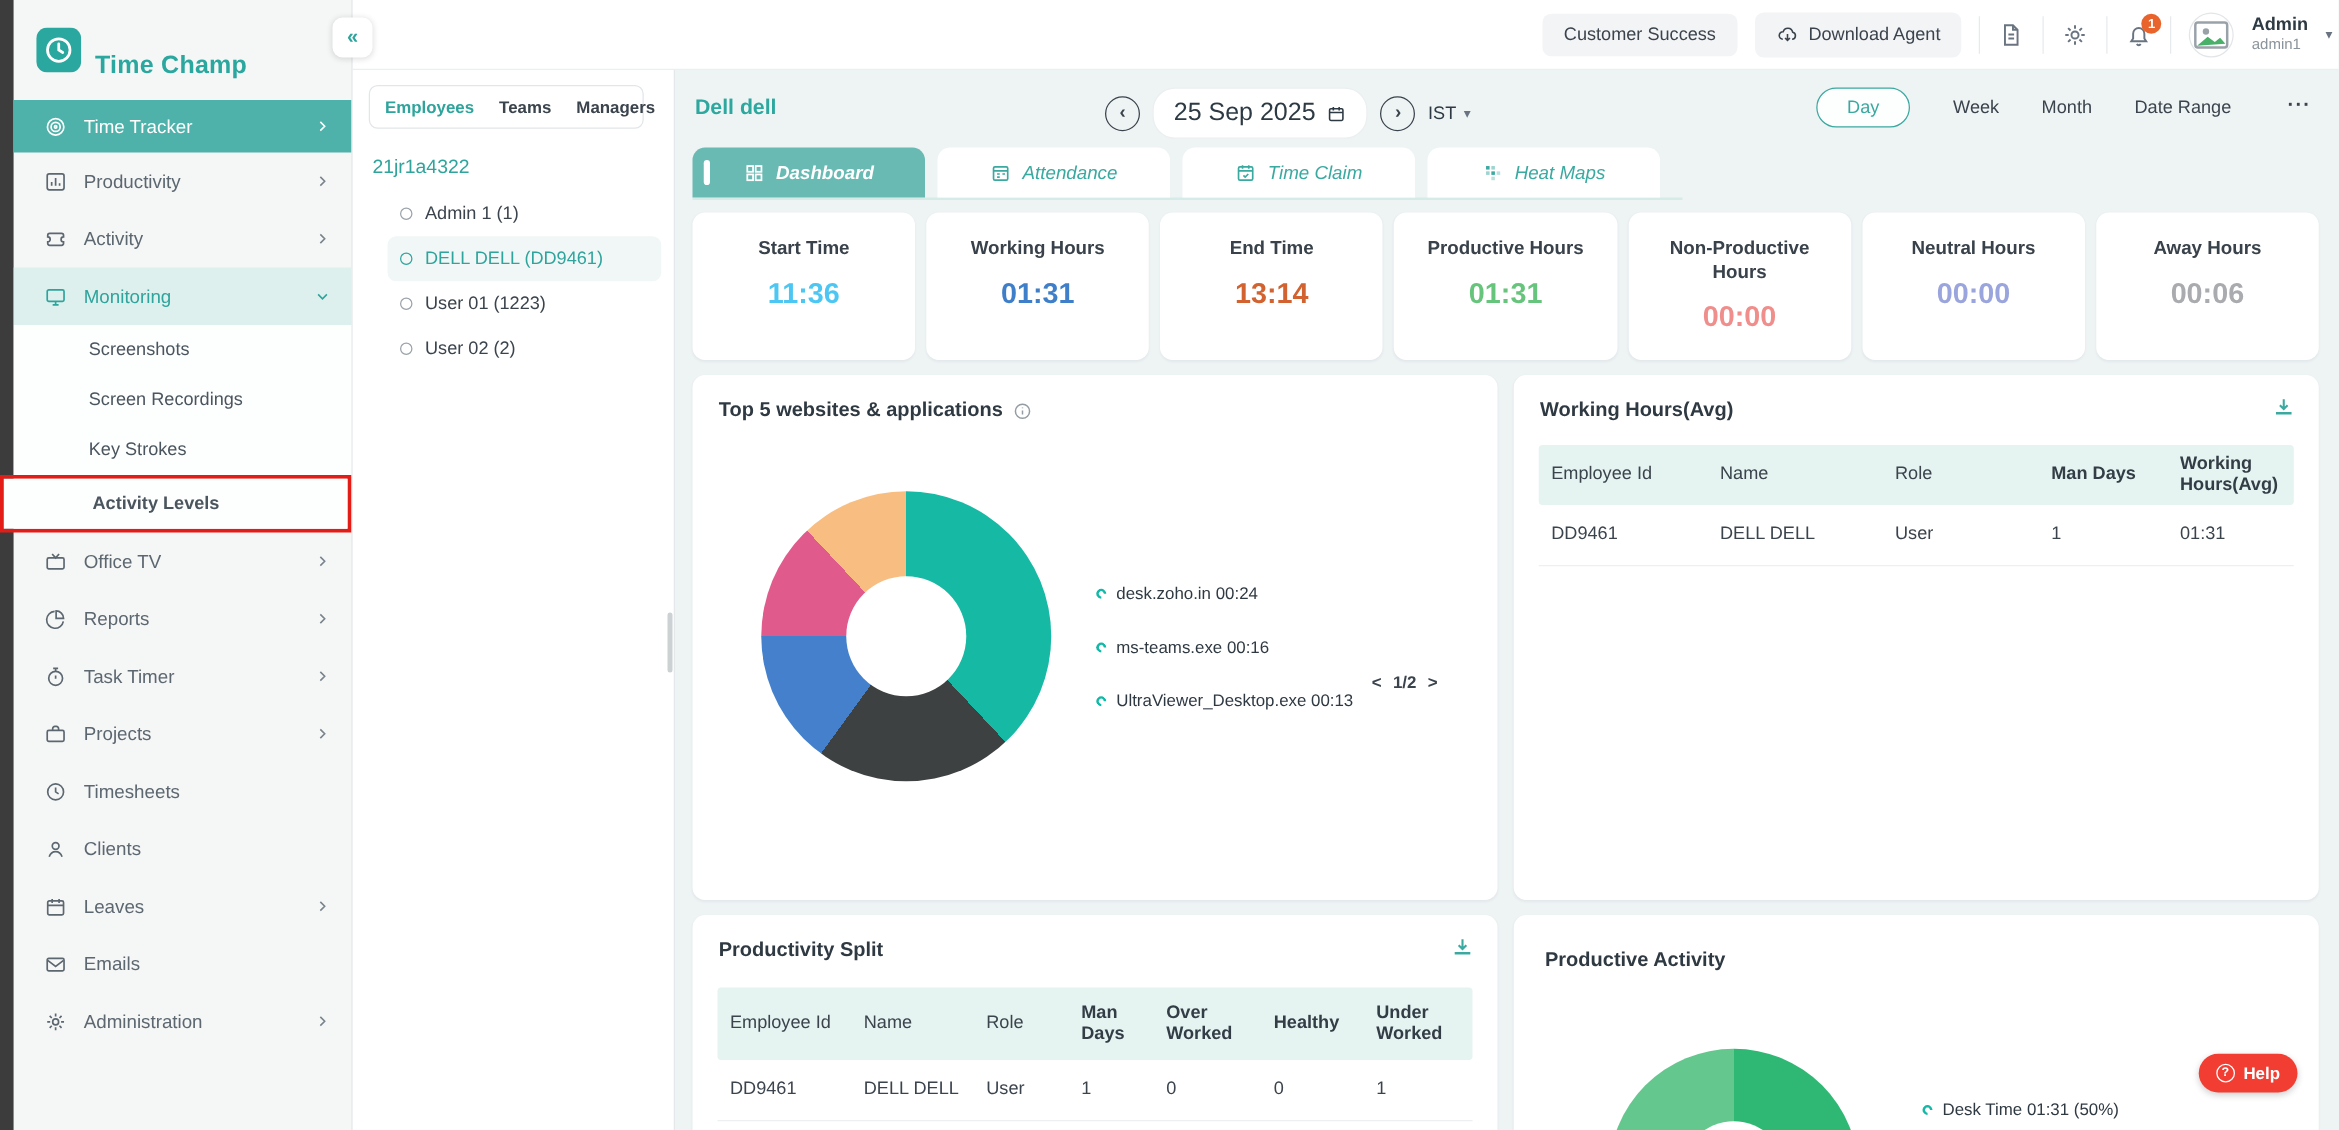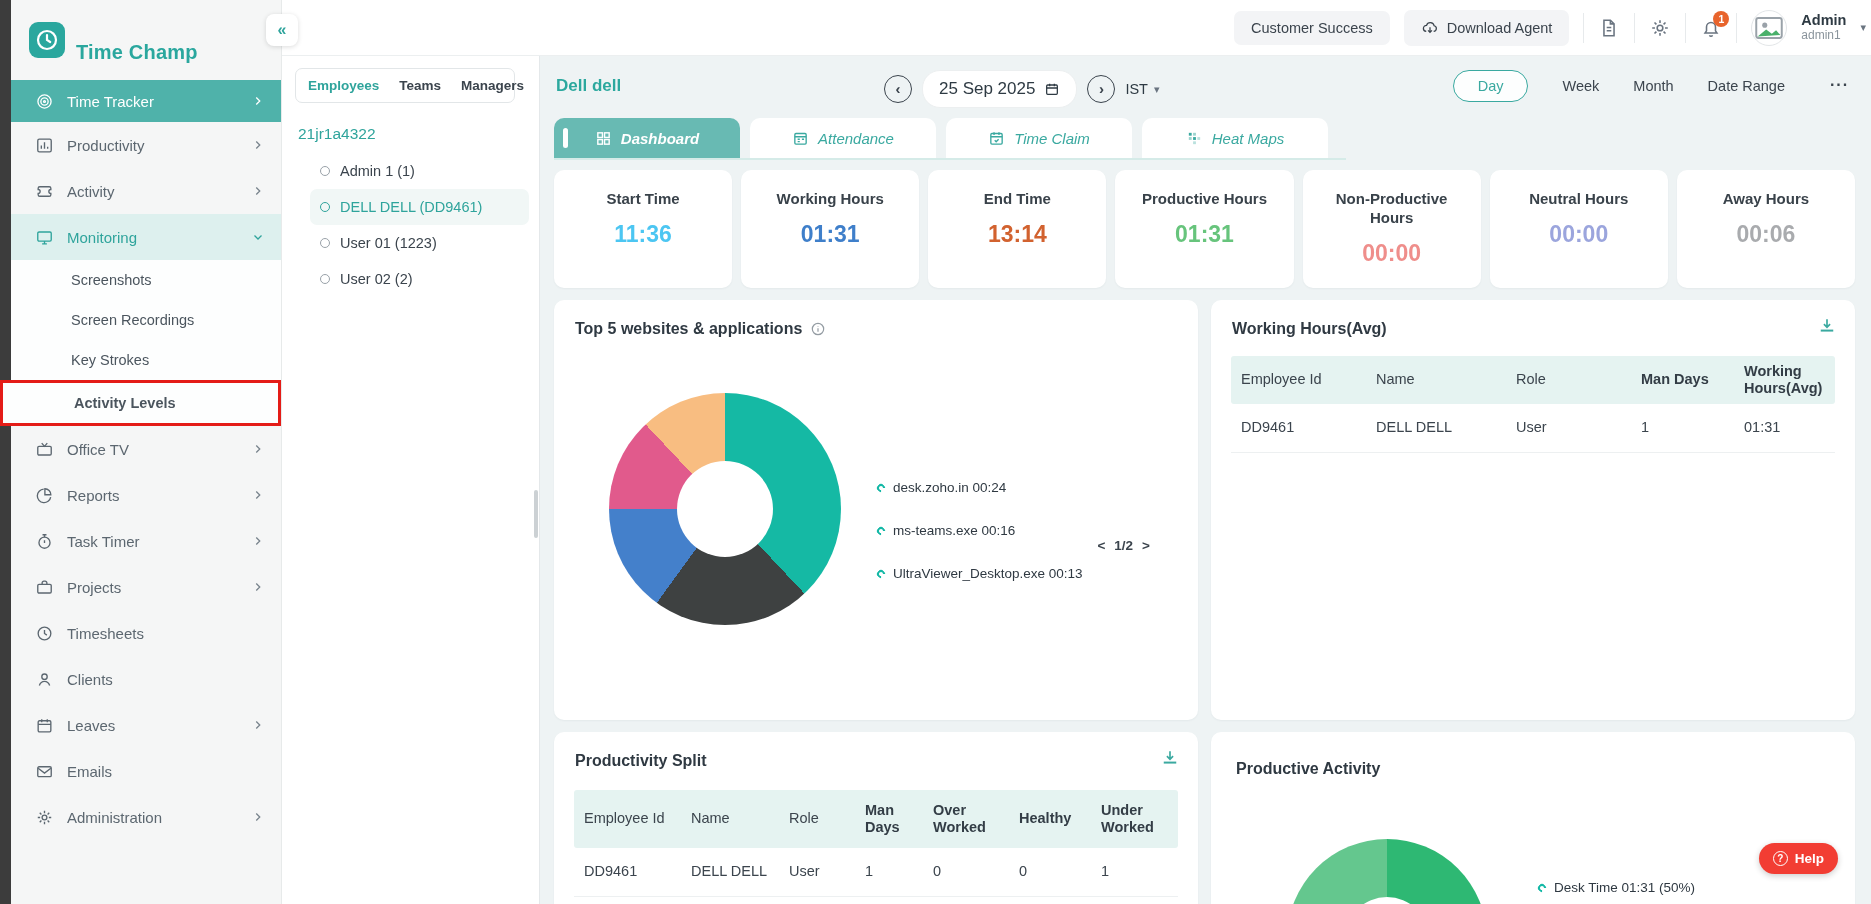--- a/index.html
+++ b/index.html
@@ -53,21 +53,21 @@
   .member.selected { background:#f1f7f6; color:#2fa49c; }
   .member.selected .dot { border-color:#2fa49c; }
   .mini-scroll { position:absolute; left:534px; top:490px; width:4px; height:48px; border-radius:2px; background:#ccd1d4; z-index:4; }
 
   
   .content { position:absolute; left:540px; top:56px; right:0; bottom:0; background:#eef3f4; padding:12px 16px 0 14px; overflow:hidden; }
   .page-head { position:relative; height:44px; }
   .page-title { position:absolute; left:2px; top:8px; color:#2ca89e; font-size:17px; font-weight:700; }
   .date-nav { position:absolute; left:330px; top:2px; display:flex; align-items:center; gap:10px; }
   .circ-btn { width:28px; height:28px; border:1.6px solid #3b444d; background:transparent; border-radius:50%; color:#3b444d; font-size:15px; font-weight:700; line-height:1; cursor:pointer; display:flex; align-items:center; justify-content:center; padding-bottom:2px; }
-  .date-pill { display:flex; align-items:center; gap:9px; background:#fff; border:1px solid #eceff0; border-radius:18px; padding:8px 16px; font-size:17px; color:#2e3a43; cursor:pointer; }
+  .date-pill { display:flex; align-items:center; gap:9px; background:#fff; border:1px solid #eceff0; border-radius:18px; padding:8px 16px; font-size:20px; color:#2e3a43; cursor:pointer; }
   .tz { display:flex; align-items:center; gap:6px; font-size:14.5px; color:#2e3a43; cursor:pointer; }
   .range-group { position:absolute; right:70px; top:2px; display:flex; align-items:center; gap:34px; }
   .range-item { font-size:14.5px; color:#3b444d; cursor:pointer; }
   .range-item.active { color:#3aa9a0; border:1.6px solid #3aa9a0; border-radius:17px; padding:7px 24px; background:#fdfefe; }
   .more-dots { position:absolute; right:6px; top:8px; font-size:16px; font-weight:700; color:#3b444d; letter-spacing:1px; cursor:pointer; }
 
   .view-tabs { display:flex; gap:10px; margin-top:6px; width:792px; border-bottom:2px solid #d5ebe8;font-style:italic; }
   .v-tab { position:relative; width:186px; height:40px; display:flex; align-items:center; justify-content:center; gap:9px; background:#fff; color:#3aa9a0; font-size:15px; border-radius:10px 10px 0 0; cursor:pointer; }
   .v-tab .v-ico { display:flex; width:17px; height:17px; }
   .v-tab.active { background:#68bab3; color:#fff; font-weight:600; }
@@ -517,21 +517,21 @@
           <span>Top 5 websites &amp; applications</span>
           <span class="info-ico">
               <svg viewBox="0 0 24 24" fill="none" stroke="currentColor" stroke-width="1.8">
                 <circle cx="12" cy="12" r="8.5"></circle>
                 <path d="M12 11v5M12 7.6v.8"></path>
               </svg>
             </span>
         </div>
         <div class="donut" style="left: 55px; top: 93px; width: 232px; height: 232px; background: conic-gradient(rgb(21, 185, 164) 0%, rgb(21, 185, 164) 38%, rgb(62, 65, 65) 38%, rgb(62, 65, 65) 60%, rgb(68, 128, 203) 60%, rgb(68, 128, 203) 75%, rgb(225, 90, 140) 75%, rgb(225, 90, 140) 88%, rgb(248, 189, 129) 88%, rgb(248, 189, 129) 100%);"></div>
         <div class="donut-hole" style="left:123px; top:161px; width:96px; height:96px;"></div>
-        <div class="legend" style="left:323px; top:180px;gap:28px;">
+        <div class="legend" style="left:323px; top:167px;gap:28px;">
           <div class="leg-item">
               <span class="cring"></span>
               <span>desk.zoho.in 00:24</span>
             </div>
           <div class="leg-item">
               <span class="cring"></span>
               <span>ms-teams.exe 00:16</span>
             </div>
           <div class="leg-item">
               <span class="cring"></span>

